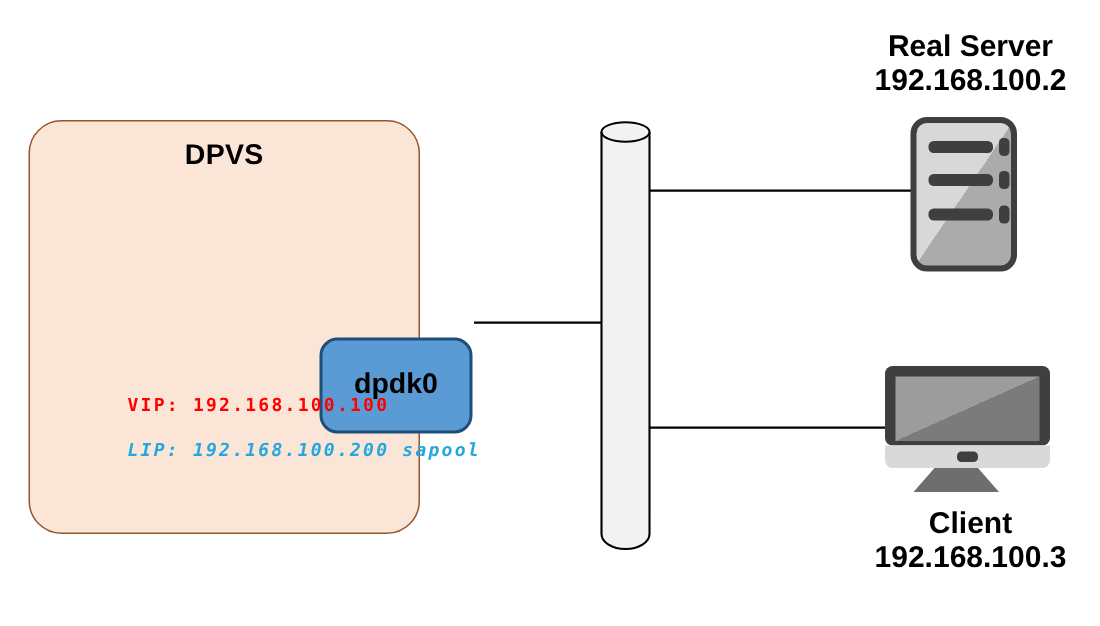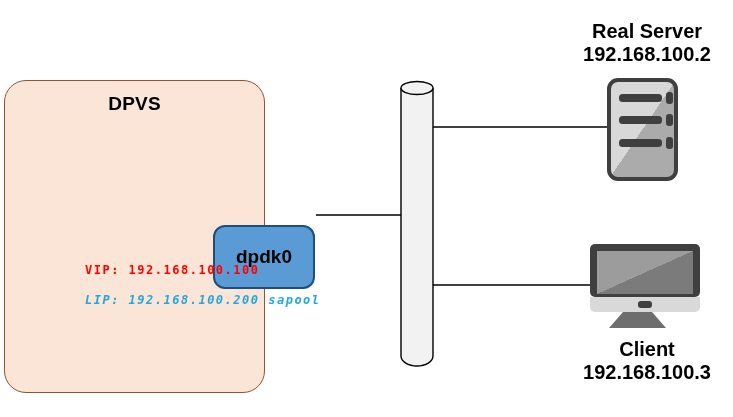--- a/index.html
+++ b/index.html
@@ -6,22 +6,22 @@
   .canvas {
     position: relative;
     width: 733px; height: 417px;
     background: #ffffff;
     font-family: "Liberation Sans", sans-serif;
     overflow: hidden;
   }
   .layer-svg { position:absolute; left:0; top:0; z-index:2; }
 
   .dpvs-box {
-    position:absolute; left:4px; top:80px;
-    width:261px; height:313px;
+    position:absolute; left:19px; top:80px;
+    width:261px; height:276px;
     border:1.5px solid #94552F;
     border-radius:22px;
     background:#FBE5D6;
     z-index:1;
     box-sizing:border-box;
   }
   .dpvs-label {
     margin-top:12px;
     text-align:center;
     font-size:19px; font-weight:bold; color:#000;

